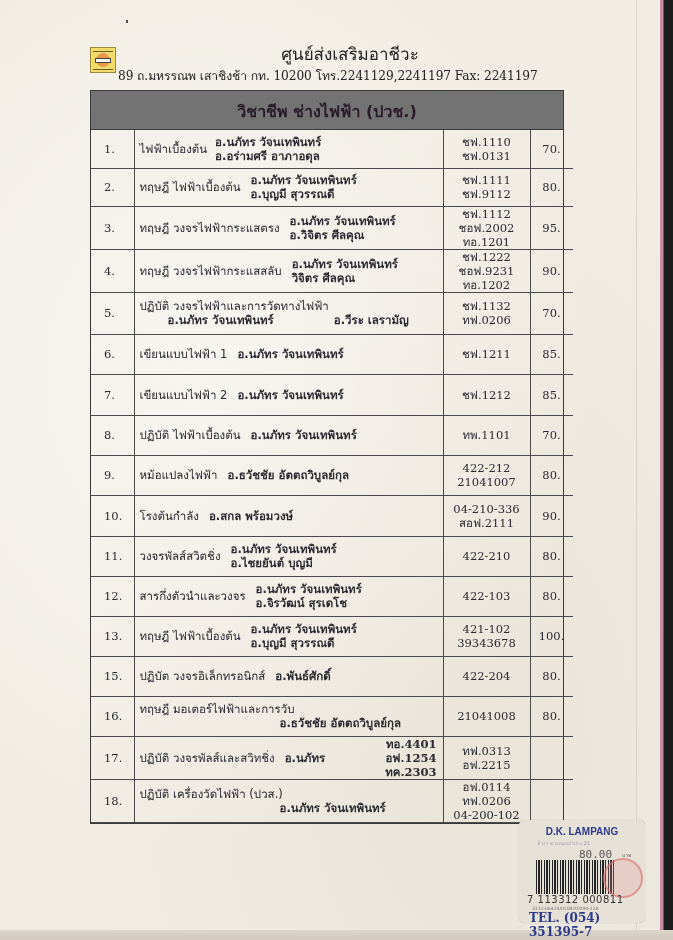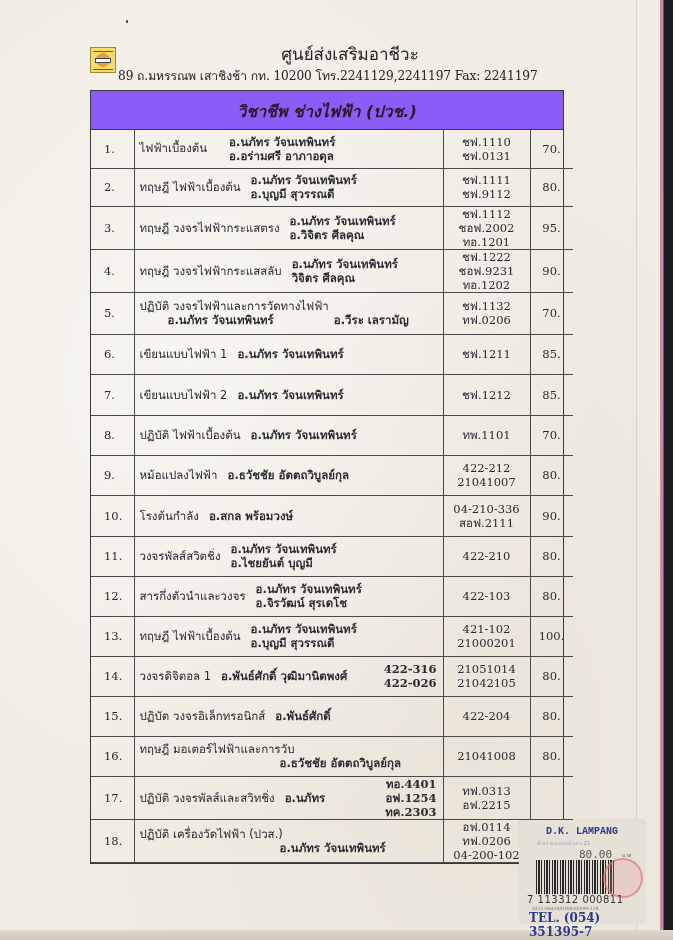--- a/index.html
+++ b/index.html
@@ -53,23 +53,22 @@
     .org-address {
       position: absolute; left: 118px; top: 66px;
       font-family: "DejaVu Serif", "Liberation Serif", serif;
       font-size: 12.2px; color: #222; white-space: nowrap; letter-spacing: -0.1px;
     }
     .table-wrap {
       position: absolute; left: 90px; top: 90px; width: 474px;
       border: 1.5px solid #3a3a3a; box-sizing: border-box;
     }
     .title-band {
-      height: 38px; background: #8b5cf6; border-bottom: 1.5px solid #3a3a3a;
+      height: 38px; background: #737373; border-bottom: 1.5px solid #3a3a3a;
       position: relative;
-      font-style: italic;
     }
     .title-band span {
       position: absolute; left: 0; right: 0; top: 8px; text-align: center;
       font-family: "DejaVu Sans", "Liberation Sans", sans-serif;
       font-size: 16px; font-weight: bold; color: #2a1a2a;
     }
     table {
       border-collapse: collapse; width: 100%; table-layout: fixed;
       font-size: 11.5px;
     }
@@ -88,21 +87,21 @@
     .subj { font-family: "DejaVu Sans", "Liberation Sans", sans-serif; font-size: 11.5px; }
     .auth { font-family: "DejaVu Sans", "Liberation Sans", sans-serif; font-size: 11.5px; }
     .auth-block { display: flex; flex-direction: column; font-weight: bold; }
     .code-line { display: block; }
     .sticker {
       position: absolute; left: 519px; top: 820px; width: 126px; height: 103px;
       background: #e6e1d6; border-radius: 5px;
       box-shadow: 0 0 1px rgba(0,0,0,0.3);
     }
     .sticker .store { position: absolute; left: 0; right: 0; top: 6px; text-align: center;
-      font-family: Liberation Mono, monospace; font-weight: bold; font-size: 10px; color: #2c3a8a; }
+      font-family: Liberation Sans, sans-serif; font-weight: bold; font-size: 10px; color: #2c3a8a; }
     .sticker .sub { position: absolute; left: 18px; top: 19px; font-size: 5px; color: #9a9ab0;
       font-family: "DejaVu Sans", "Liberation Sans", sans-serif; }
     .sticker .price { position: absolute; left: 60px; top: 28px; font-size: 11px; color: #555;
       font-family: "DejaVu Sans Mono", "Liberation Mono", monospace; }
     .sticker .unit { position: absolute; left: 103px; top: 31px; font-size: 5px; color: #555;
       font-family: "DejaVu Sans", "Liberation Sans", sans-serif; }
     .sticker .barcode {
       position: absolute; left: 17px; top: 40px; width: 80px; height: 34px;
       background: repeating-linear-gradient(to right, #222 0 1px, transparent 1px 2px, #222 2px 4px, transparent 4px 5px, #222 5px 6px, transparent 6px 8px);
     }
@@ -139,21 +138,21 @@
 <div class="table-wrap">
   <div class="title-band">
     <span>วิชาชีพ ช่างไฟฟ้า (ปวช.)</span>
   </div>
   <table>
     <tbody id="rows">
         <tr style="height: 38px;">
           <td class="num">1.</td>
           <td class="course">
             <div class="c-row">
-              <span class="subj" style="margin-right: 22px; font-family: Liberation Mono, monospace;">ไฟฟ้าเบื้องต้น</span>
+              <span class="subj" style="margin-right: 8px;">ไฟฟ้าเบื้องต้น</span>
               <span class="auth-block">
                 <span class="auth">อ.นภัทร วัจนเทพินทร์</span>
                 <span class="auth">อ.อร่ามศรี อาภาอดุล</span>
               </span>
             </div>
           </td>
           <td class="code">
             <span class="code-line">ชฟ.1110</span>
             <span class="code-line">ชฟ.0131</span>
           </td>
@@ -344,43 +343,23 @@
             <div class="c-row">
               <span class="subj" style="margin-right: 10px;">ทฤษฎี ไฟฟ้าเบื้องต้น</span>
               <span class="auth-block">
                 <span class="auth">อ.นภัทร วัจนเทพินทร์</span>
                 <span class="auth">อ.บุญมี สุวรรณดี</span>
               </span>
             </div>
           </td>
           <td class="code">
             <span class="code-line">421-102</span>
-            <span class="code-line">21000201</span>
+            <span class="code-line">39343678</span>
           </td>
           <td class="price">100.</td>
-        </tr>
-        <tr style="height: 40px;">
-          <td class="num">14.</td>
-          <td class="course">
-            <div class="c-row">
-              <span class="subj" style="margin-right: 10px;">วงจรดิจิตอล 1</span>
-              <span class="auth-block">
-                <span class="auth">อ.พันธ์ศักดิ์ วุฒิมานิตพงศ์</span>
-              </span>
-              <span class="auth-block" style="margin-left: auto; margin-right: 6px; text-align: right;">
-                <span>422-316</span>
-                <span>422-026</span>
-              </span>
-            </div>
-          </td>
-          <td class="code">
-            <span class="code-line">21051014</span>
-            <span class="code-line">21042105</span>
-          </td>
-          <td class="price">80.</td>
         </tr>
         <tr style="height: 40px;">
           <td class="num">15.</td>
           <td class="course">
             <div class="c-row">
               <span class="subj" style="margin-right: 10px;">ปฏิบัต วงจรอิเล็กทรอนิกส์</span>
               <span class="auth-block">
                 <span class="auth">อ.พันธ์ศักดิ์</span>
               </span>
             </div>

